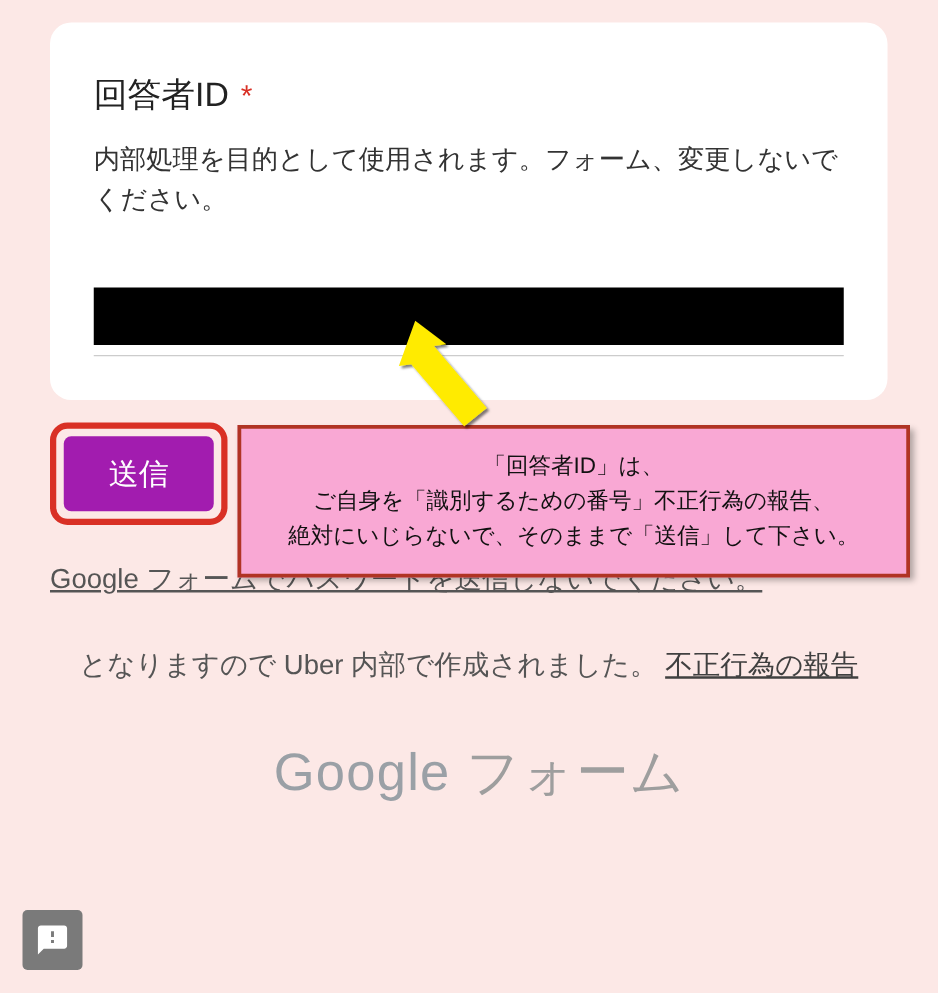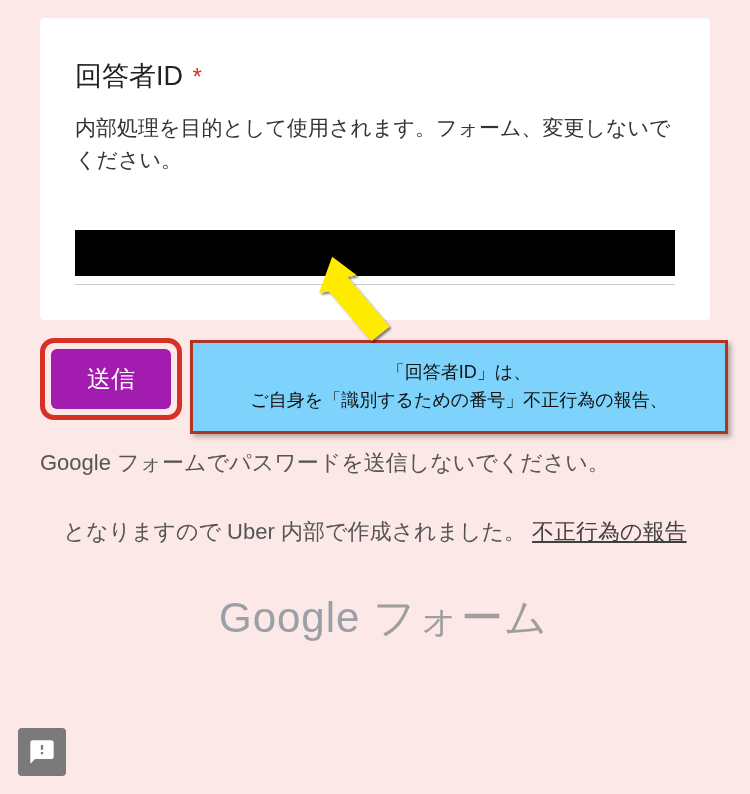--- a/index.html
+++ b/index.html
@@ -10,21 +10,21 @@
     body {
       background: #fce8e6;
       font-family: Arial, 'Hiragino Sans', 'Hiragino Kaku Gothic ProN', Meiryo, sans-serif;
       width: 750px;
       height: 794px;
       position: relative;
       overflow: hidden;
     }
     .card {
       background: #fff;
-      border-radius: 4px;
+      border-radius: 17px;
       margin: 18px 40px 0 40px;
       padding: 40px 35px 35px 35px;
       position: relative;
     }
     .question-title {
       font-size: 27px;
       color: #222;
       margin-bottom: 18px;
     }
     .required {
@@ -66,21 +66,21 @@
       padding: 14px 36px;
       border-radius: 6px;
       cursor: pointer;
       font-family: Liberation Mono, monospace;
     }
     .callout {
       position: absolute;
       left: 190px;
       top: 340px;
       width: 538px;
-      background: #7dd3fc;
+      background: #f9a8d4;
       border: 3px solid #b03424;
       padding: 16px 12px;
       text-align: center;
       font-size: 18px;
       line-height: 1.55;
       color: #111;
       box-shadow: 3px 3px 5px rgba(0,0,0,0.3);
       z-index: 10;
     }
     .arrow {
@@ -88,20 +88,21 @@
       left: 290px;
       top: 248px;
       z-index: 11;
       pointer-events: none;
     }
     .warning-text {
       text-align: left;
       color: #555;
       font-size: 22px;
       margin: 28px 40px 0 40px;
+      text-decoration: underline;
     }
     .form-origin {
       text-align: center;
       color: #555;
       font-size: 22px;
       margin: 35px 40px 0 40px;
       line-height: 1.7;
     }
     .report-link {
       color: #404040;
@@ -152,20 +153,21 @@
 
 <div class="submit-wrap">
   <div class="submit-highlight">
     <button class="submit-btn">送信</button>
   </div>
 </div>
 
 <div class="callout">
   <div>「回答者ID」は、</div>
   <div>ご自身を「識別するための番号」不正行為の報告、</div>
+  <div>絶対にいじらないで、そのままで「送信」して下さい。</div>
 </div>
 
 <svg class="arrow" width="120" height="120" viewBox="0 0 120 120">
   <defs>
     <filter id="sh" x="-20%" y="-20%" width="140%" height="140%">
       <feDropShadow dx="2" dy="2" stdDeviation="1" flood-color="rgba(0,0,0,0.5)"></feDropShadow>
     </filter>
   </defs>
   <g filter="url(#sh)">
     <polygon points="48,8 70,30 60,30 95,85 75,97 40,42 30,42" fill="#ffeb00" transform="rotate(-8 50 50)"></polygon>

